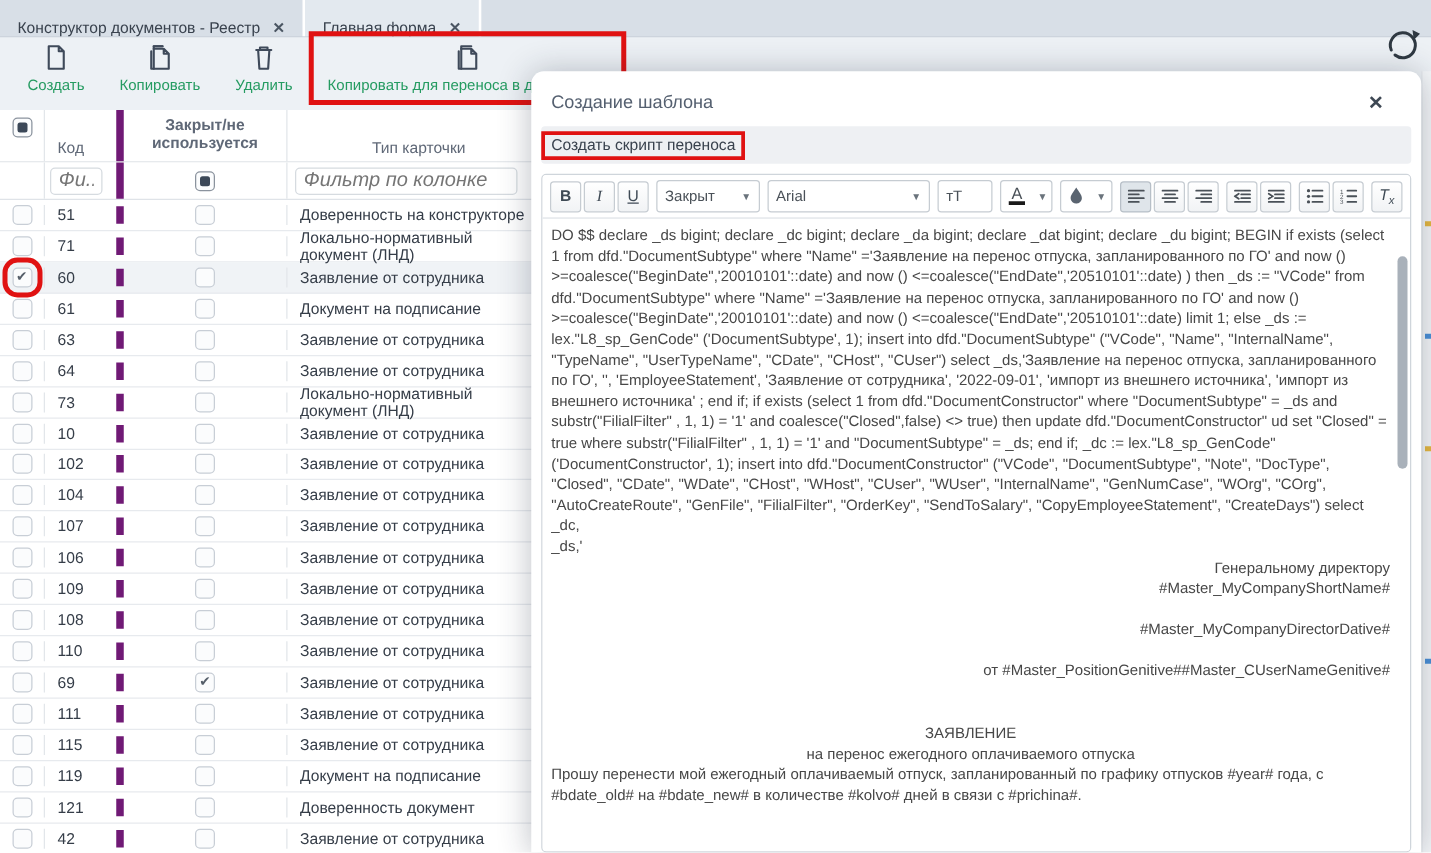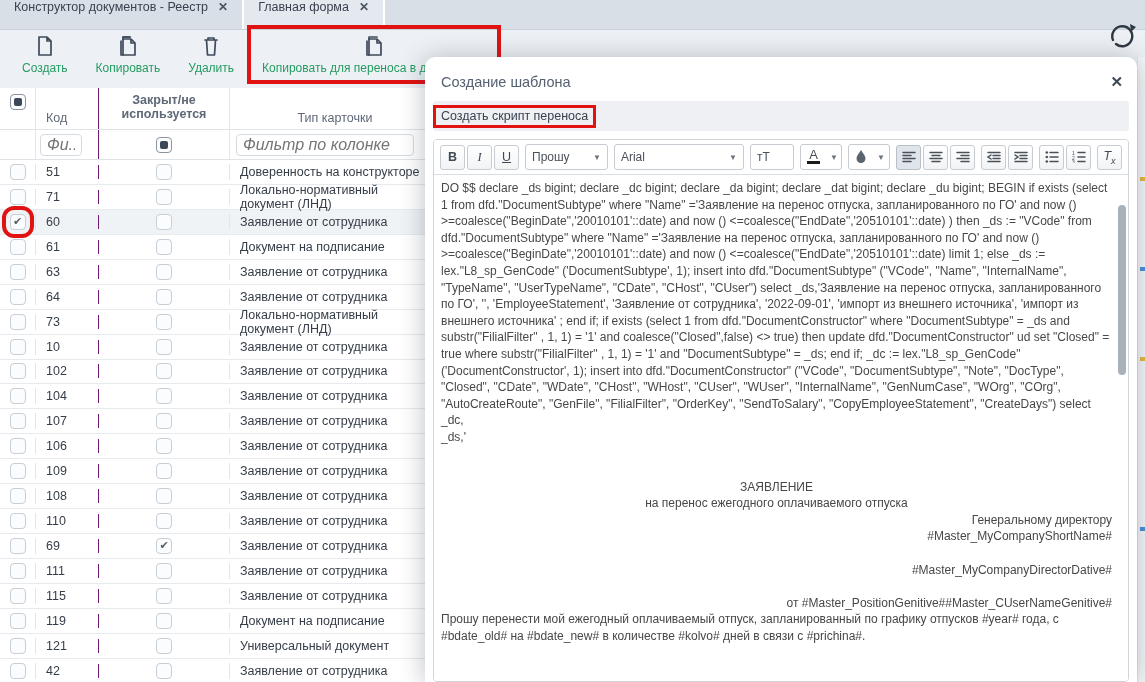--- a/index.html
+++ b/index.html
@@ -3,21 +3,21 @@
 <meta charset="utf-8">
 <style>
   * { margin:0; padding:0; box-sizing:border-box; }
   html,body { width:1145px; height:682px; overflow:hidden;
     font-family:"Liberation Sans", sans-serif; background:#fff; color:#3a4350; }
   .stage { position:relative; width:1145px; height:682px; overflow:hidden; }
 
   
   .tabbar { position:absolute; left:0; top:0; width:1145px; height:30px;
     background:#d8dfe7; display:flex; border-bottom:1px solid #c9d1da; }
-  .tab { display:flex; align-items:flex-start; gap:10px; padding:0 14px; font-size:12.5px;
+  .tab { display:flex; align-items:flex-end; gap:10px; padding:0 14px; font-size:12.5px;
     color:#39424e; border-right:2px solid #fff; cursor:default; }
   .tab.second { background:#e3e9ef; }
   .tab .x { font-size:12px; color:#4a5562; font-weight:bold; }
 
   
   .toolbar { position:absolute; left:0; top:30px; width:1145px; height:58px;
     background:#edf1f5; display:flex; align-items:flex-start; gap:8px; padding-left:12px; }
   .tbtn { display:flex; flex-direction:column; align-items:center; justify-content:center;
     gap:3px; padding:4px 10px; min-width:56px; }
   .tbtn .lbl { color:#259b61; font-size:12px; white-space:nowrap; }
@@ -25,21 +25,21 @@
   .ring-btn { outline:4px solid #e01212; outline-offset:1px; }
 
   
   .refresh { position:absolute; left:1106px; top:20px; z-index:5; }
 
   
   .grid { position:absolute; left:0; top:88px; width:430px; bottom:0;
     background:#fff; font-size:12.5px; }
   .hdr { display:flex; border-bottom:1px solid #dfe3e8; background:#fff; }
   .c-sel  { width:36px;  border-right:1px solid #e2e6ea; display:flex; justify-content:center; }
-  .c-code { width:63px;  border-right:1px solid #701a75; padding-left:10px; }
+  .c-code { width:63px;  border-right:6px solid #701a75; padding-left:10px; }
   .c-closed{ width:131px; border-right:1px solid #e2e6ea; display:flex; justify-content:center; }
   .c-type { flex:1; padding-left:10px; }
   .hdr-titles { height:42px; }
   .hdr-titles .c-code { display:flex; align-items:flex-end; padding-bottom:4px; color:#5f6877; }
   .hdr-titles .c-closed { align-items:flex-end; padding-bottom:4px; color:#5f6877;
     text-align:center; line-height:14px; }
   .hdr-titles .c-type { display:flex; align-items:flex-end; justify-content:center;
     padding-bottom:4px; color:#5f6877; }
   .hdr-titles .c-sel { align-items:flex-start; padding-top:6px; }
   .hdr-filters { height:30px; border-bottom:1px solid #dfe3e8; }
@@ -57,21 +57,21 @@
   .cb.checked::after { content:"\2714"; margin-top:-1px; }
   .cb.indet { border-color:#8b939e; }
   .cb.indet::after { content:""; width:8px; height:8px; background:#3c4858; border-radius:2px; }
   .cb.ring { outline:4px solid #e01212; outline-offset:4px; }
 
   
   .modal { position:absolute; left:425px; top:57px; width:712px; bottom:0; z-index:20;
     background:#fff; border-radius:10px 10px 0 0; box-shadow:0 2px 26px rgba(30,40,60,.30);
     display:flex; flex-direction:column; }
   .m-head { display:flex; align-items:center; justify-content:space-between;
-    padding:14px 8px 6px 16px; }
+    padding:14px 24px 6px 16px; }
   .m-title { font-size:14.5px; color:#556070; }
   .m-close { font-size:15px; color:#3e4854; font-weight:bold; cursor:pointer; padding:2px 6px; }
   .m-org { display:flex; align-items:center; padding:14px 16px 10px 8px; }
   .m-org label { font-size:11px; color:#5a6472; }
   .m-org input { width:38px; height:26px; margin-left:64px; border:1px solid #d0d5db;
     border-radius:4px; text-align:right; padding-right:6px; font-size:12.5px; color:#333;
     font-family:"Liberation Sans", sans-serif; }
   .m-script { margin:2px 8px 6px 8px; height:30px; background:#eef0f3; border-radius:3px;
     display:flex; align-items:center; cursor:pointer; }
   .m-script span { border:3px solid #e01212; padding:0 5px; font-size:12.5px; color:#39424e;
@@ -391,21 +391,21 @@
           <div class="c-type">Документ на подписание</div>
         </div>
         <div class="trow">
           <div class="c-sel">
             <span class="cb"></span>
           </div>
           <div class="c-code">121</div>
           <div class="c-closed">
             <span class="cb"></span>
           </div>
-          <div class="c-type">Универсальный документ</div>
+          <div class="c-type">Доверенность документ</div>
         </div>
         <div class="trow">
           <div class="c-sel">
             <span class="cb"></span>
           </div>
           <div class="c-code">42</div>
           <div class="c-closed">
             <span class="cb"></span>
           </div>
           <div class="c-type">Заявление от сотрудника</div>
@@ -436,21 +436,21 @@
               <b>B</b>
             </div>
           <div class="ebtn">
               <i>I</i>
             </div>
           <div class="ebtn">
               <u>U</u>
             </div>
         </div>
         <div class="esel w-styles">
-          <span>Прошу</span>
+          <span>Закрыт</span>
             <span class="car">▼</span>
         </div>
         <div class="esel w-font">
           <span>Arial</span>
             <span class="car">▼</span>
         </div>
         <div class="esel w-sz">
           <span>тT</span>
             <span class="car">▼</span>
         </div>
@@ -516,31 +516,31 @@
         <div class="e-grp">
           <div class="ebtn">
             <span style="font-style:italic;">T<sub style="font-size:9px;">x</sub></span>
             </div>
         </div>
       </div>
       <div class="e-content">
         <div id="editor-blocks">
             <div class="e-text">DO $$ declare _ds bigint; declare _dc bigint; declare _da bigint; declare _dat bigint; declare _du bigint; BEGIN if exists (select 1 from dfd."DocumentSubtype" where "Name" ='Заявление на перенос отпуска, запланированного по ГО' and now () &gt;=coalesce("BeginDate",'20010101'::date) and now () &lt;=coalesce("EndDate",'20510101'::date) ) then _ds := "VCode" from dfd."DocumentSubtype" where "Name" ='Заявление на перенос отпуска, запланированного по ГО' and now () &gt;=coalesce("BeginDate",'20010101'::date) and now () &lt;=coalesce("EndDate",'20510101'::date) limit 1; else _ds := lex."L8_sp_GenCode" ('DocumentSubtype', 1); insert into dfd."DocumentSubtype" ("VCode", "Name", "InternalName", "TypeName", "UserTypeName", "CDate", "CHost", "CUser") select _ds,'Заявление на перенос отпуска, запланированного по ГО', '', 'EmployeeStatement', 'Заявление от сотрудника', '2022-09-01', 'импорт из внешнего источника', 'импорт из внешнего источника' ; end if; if exists (select 1 from dfd."DocumentConstructor" where "DocumentSubtype" = _ds and substr("FilialFilter" , 1, 1) = '1' and coalesce("Closed",false) &lt;&gt; true) then update dfd."DocumentConstructor" ud set "Closed" = true where substr("FilialFilter" , 1, 1) = '1' and "DocumentSubtype" = _ds; end if; _dc := lex."L8_sp_GenCode" ('DocumentConstructor', 1); insert into dfd."DocumentConstructor" ("VCode", "DocumentSubtype", "Note", "DocType", "Closed", "CDate", "WDate", "CHost", "WHost", "CUser", "WUser", "InternalName", "GenNumCase", "WOrg", "COrg", "AutoCreateRoute", "GenFile", "FilialFilter", "OrderKey", "SendToSalary", "CopyEmployeeStatement", "CreateDays") select _dc,
 _ds,'</div>
+            <div class="e-text blk-right">Генеральному директору
+#Master_MyCompanyShortName#
+
+#Master_MyCompanyDirectorDative#
+
+от #Master_PositionGenitive##Master_CUserNameGenitive#</div>
             <div class="e-text blk-center">
 
 ЗАЯВЛЕНИЕ
 на перенос ежегодного оплачиваемого отпуска
 </div>
-            <div class="e-text blk-right">Генеральному директору
-#Master_MyCompanyShortName#
-
-#Master_MyCompanyDirectorDative#
-
-от #Master_PositionGenitive##Master_CUserNameGenitive#</div>
             <div class="e-text">Прошу перенести мой ежегодный оплачиваемый отпуск, запланированный по графику отпусков #year# года, с #bdate_old# на #bdate_new# в количестве #kolvo# дней в связи с #prichina#.
 
 </div>
           </div>
         <div class="e-scroll">
           <div class="e-thumb"></div>
         </div>
       </div>
     </div>
   </div>

